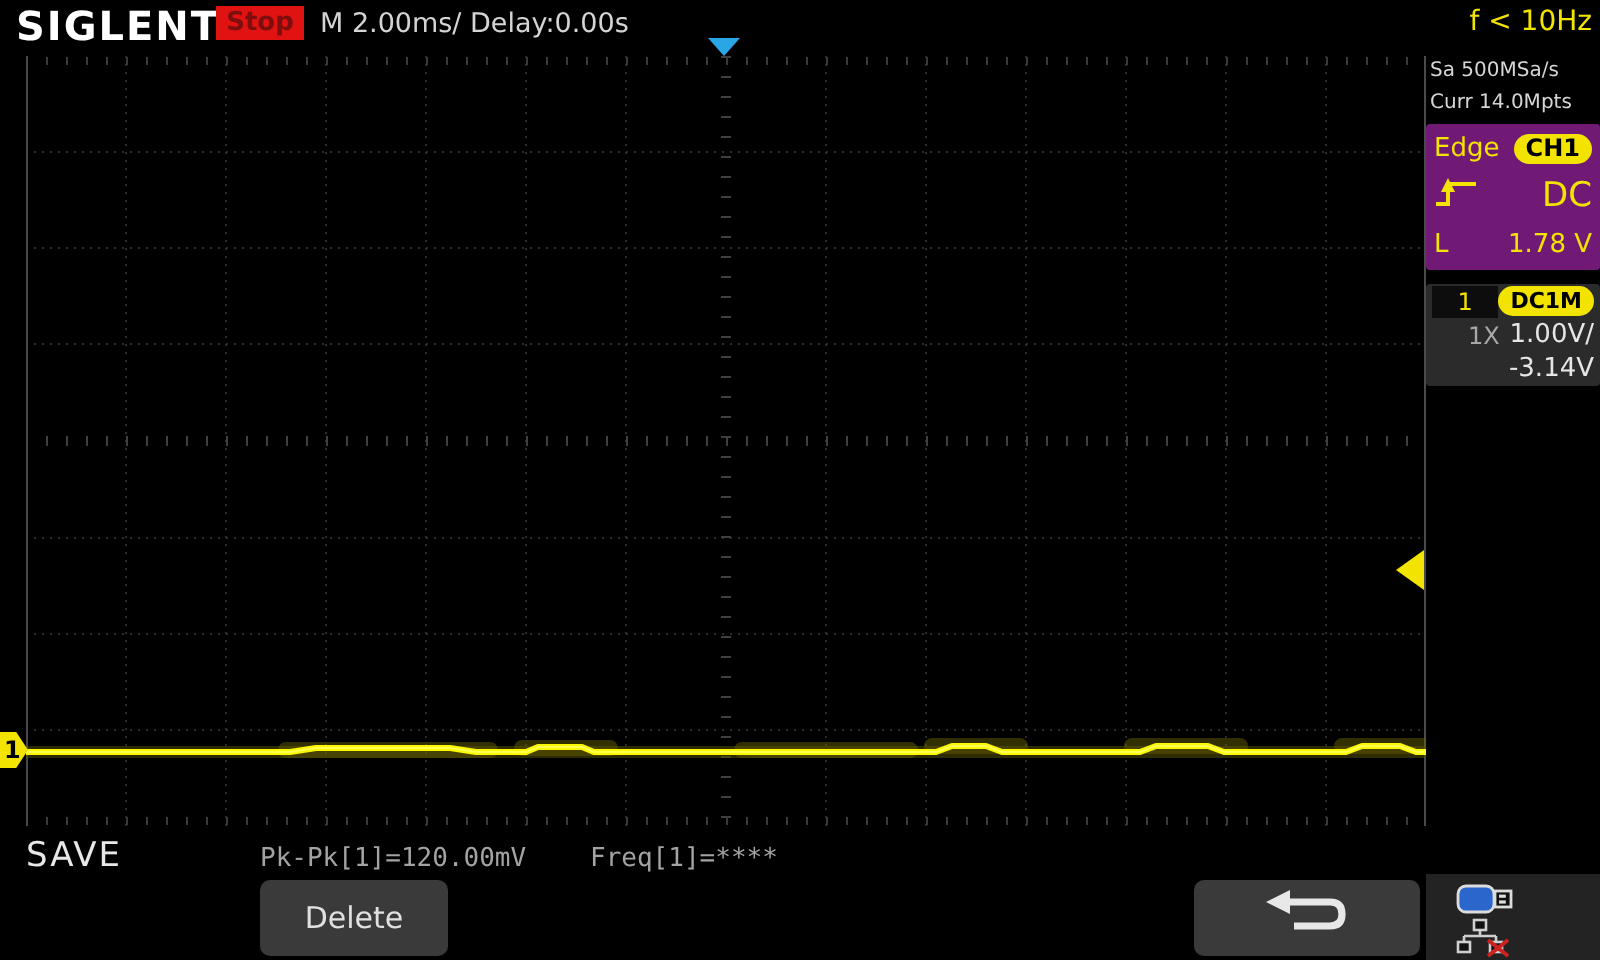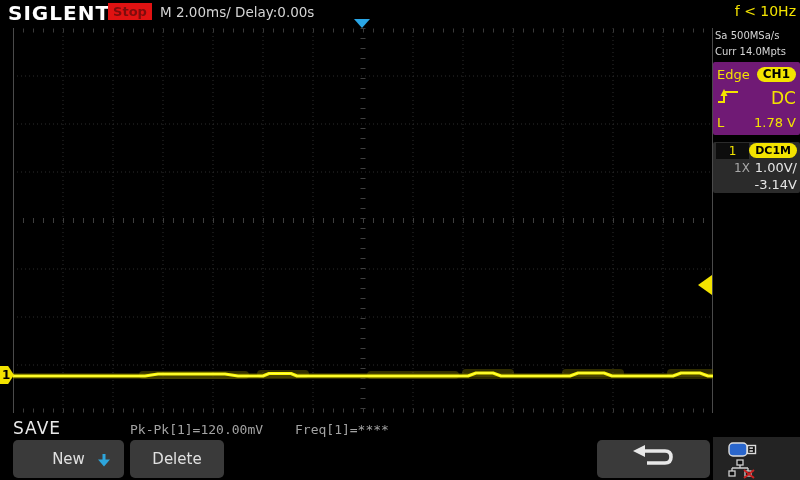--- a/index.html
+++ b/index.html
@@ -120,29 +120,20 @@
     </div>
     <div class="ch-row" style="justify-content:flex-end;">
       <span class="white">-3.14V</span>
     </div>
   </div>
 
   <div class="menu-title">SAVE</div>
   <div class="meas" id="meas-pkpk">Pk-Pk[1]=120.00mV</div>
   <div class="meas" id="meas-freq">Freq[1]=****</div>
 
-  <div class="btn" id="btn-new">
-    <span>New</span>
-    <span class="arrow">
-      <svg width="12" height="13" viewBox="0 0 12 13">
-        <rect x="4.5" y="0" width="3" height="6" fill="#2da5dc"></rect>
-        <polygon points="0,5.5 12,5.5 6,12.5" fill="#2da5dc"></polygon>
-      </svg>
-    </span>
-  </div>
   <div class="btn" id="btn-delete">
     <span>Delete</span>
   </div>
   <div class="btn" id="btn-return">
     <span>
       <svg width="46" height="26" viewBox="0 0 46 26">
         <path d="M12 7 H34 Q40 7 40 13 Q40 19 34 19 H16" fill="none" stroke="#e8e8e8" stroke-width="3.6"></path>
         <polygon points="2,7 14,1 14,13" fill="#e8e8e8"></polygon>
       </svg>
     </span>

